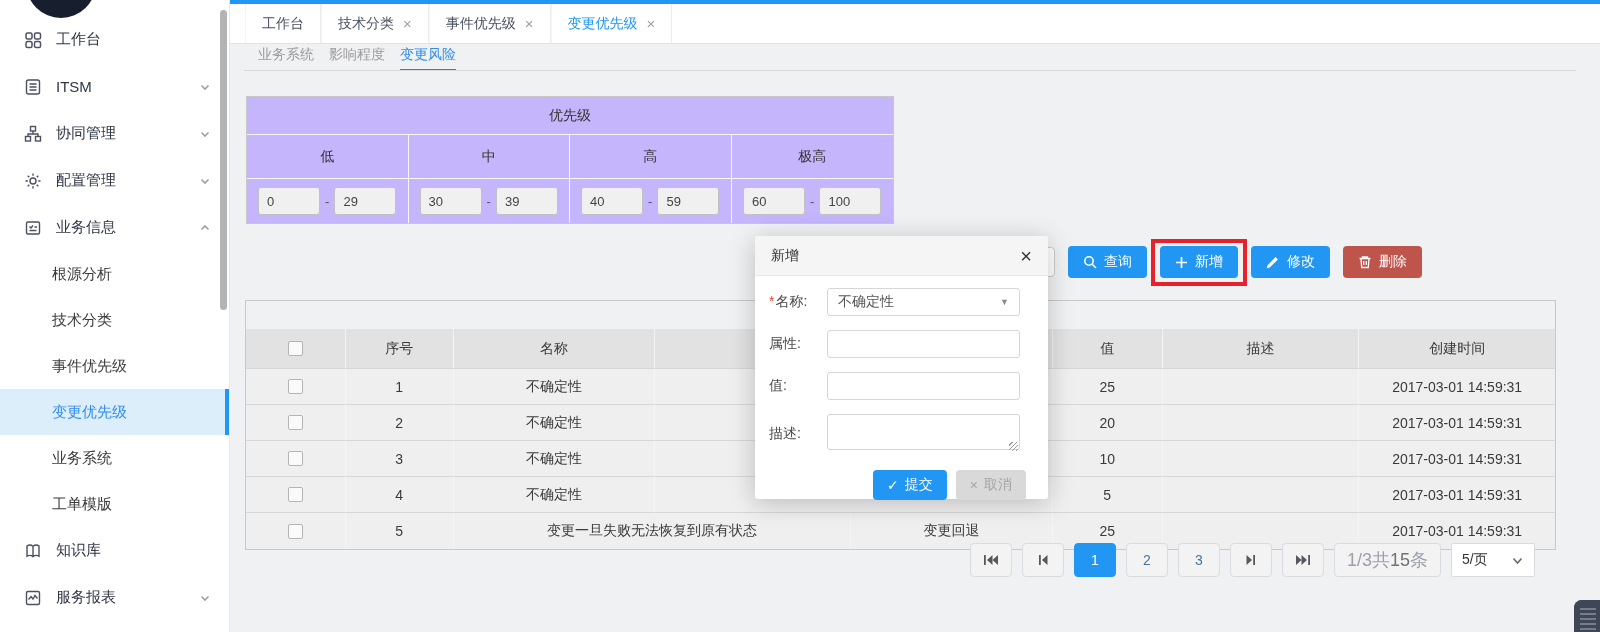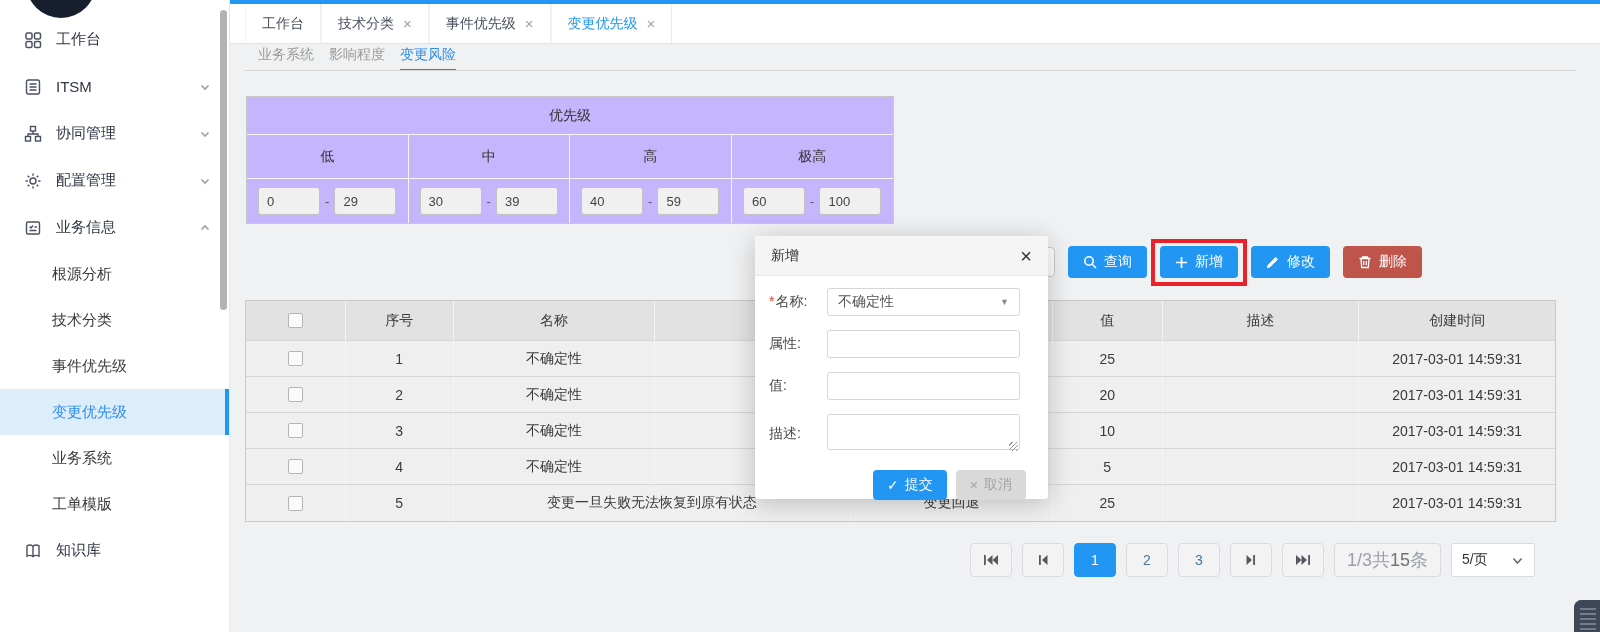--- a/index.html
+++ b/index.html
@@ -68,21 +68,21 @@
   .red-frame { position:absolute; left:-9px; top:-7px; right:-9px; bottom:-8px;
     border:4px solid #e8222a; pointer-events:none; z-index:30; }
 
   
   .dtable { position:absolute; left:15px; top:300px; width:1311px;
     border:1px solid #c9c9c9; font-size:14px; color:#3a3a3a; }
   .trow { display:flex; }
   .tcell { display:flex; align-items:center; justify-content:center;
     border-right:1px solid #f4f4f4; border-bottom:1px solid #d6d6d6; overflow:hidden; }
   .tcell:last-child { border-right:none; }
-  .thead .tcell { height:40px; background:#e2e2e2; }
+  .thead .tcell { height:40px; background:#e2e2e2;margin-top:28px; }
   .tbody .tcell { height:36px; background:#efefef; }
   .trow:last-child .tcell { border-bottom:none; }
   .c0{width:100px;} .c1{width:108px;} .c2{width:202px;} .c3{width:398px;}
   .c4{width:110px;} .c5{width:197px;} .c6{width:196px;}
   .cb { width:15px; height:15px; border:1px solid #b4b4b4; border-radius:2px;
     background:#fafafa; cursor:pointer; }
 
   
   .pager { position:absolute; top:543px; right:65px; height:34px; display:flex;
     gap:10px; align-items:center; }
@@ -242,20 +242,34 @@
 
       <div class="m-item">
         <span class="micon">
           <svg width="18" height="18" viewBox="0 0 18 18" fill="none" stroke="#4a5160" stroke-width="1.4">
             <path d="M9 4.2C7.3 2.8 4.8 2.8 3 3.8v10.4c1.8-1 4.3-1 6 .4 1.7-1.4 4.2-1.4 6-.4V3.8c-1.8-1-4.3-1-6 .4zM9 4.2v10.4"></path>
           </svg>
           </span>
         <span>知识库</span>
       </div>
 
+      <div class="m-item">
+        <span class="micon">
+          <svg width="18" height="18" viewBox="0 0 18 18" fill="none" stroke="#4a5160" stroke-width="1.4">
+            <rect x="2.5" y="2.5" width="13" height="13" rx="1.5"></rect>
+              <path d="M4.5 10.5l2.5-3 2 2.5 2-3.5 2.5 3"></path>
+          </svg>
+          </span>
+        <span>服务报表</span>
+        <span class="chev">
+          <svg width="12" height="12" viewBox="0 0 12 12" fill="none" stroke="#9aa0ab" stroke-width="1.6">
+              <path d="M2.5 4.5L6 8l3.5-3.5"></path>
+            </svg>
+          </span>
+      </div>
     </div>
     <div class="side-scroll"></div>
   </div>
 
   <div class="content">
     <div class="topstrip"></div>
 
     <div class="tabbar">
       <div class="tab">
         <span>工作台</span>

